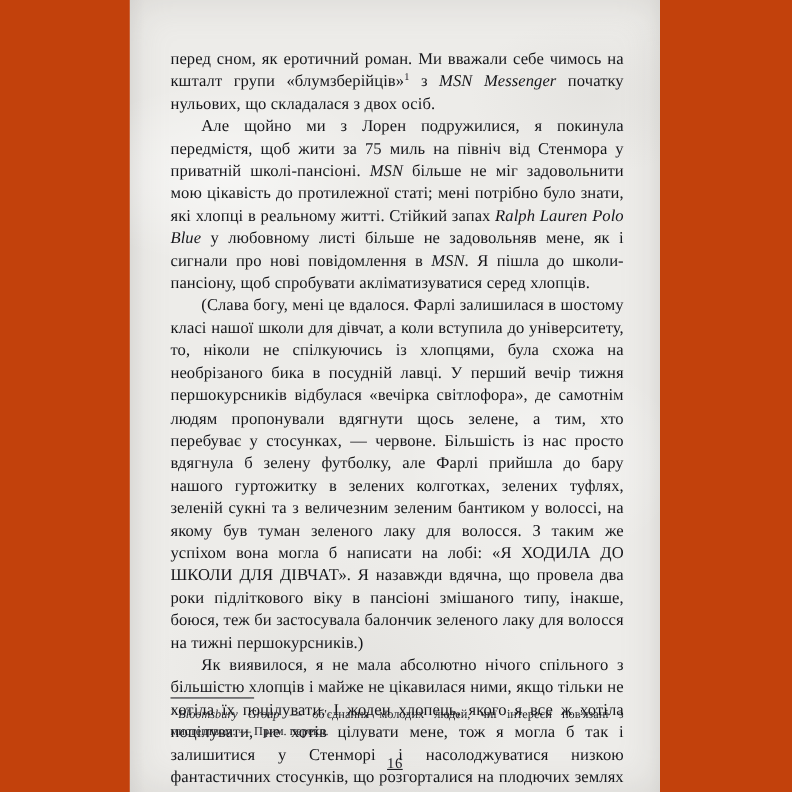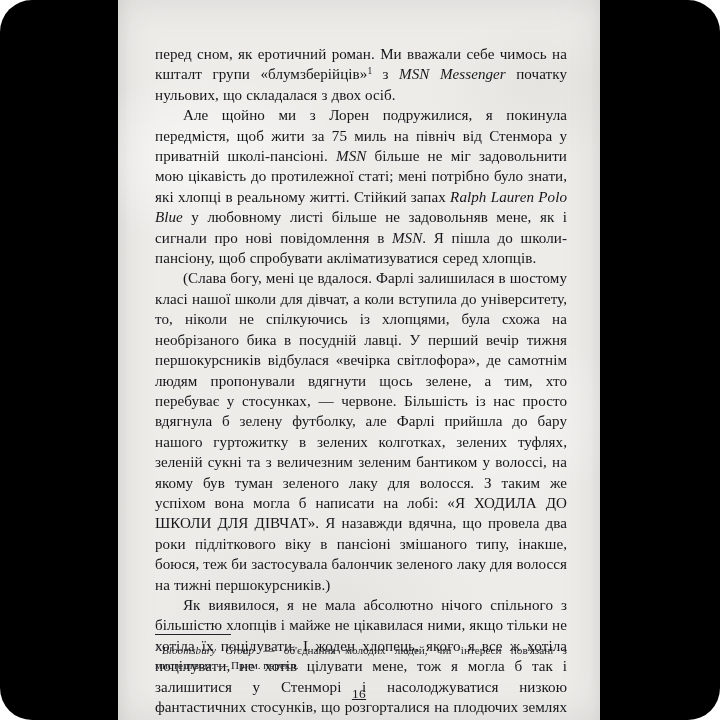--- a/index.html
+++ b/index.html
@@ -12,22 +12,21 @@
     width: 720px;
     height: 720px;
     overflow: hidden;
     font-family: "Liberation Serif", "DejaVu Serif", serif;
   }
 
   #scan-canvas {
     position: relative;
     width: 720px;
     height: 720px;
-    background: #000000;
-    border-radius: 32px;
+    background: #c2410c;
   }
 
   
   #book-page {
     position: absolute;
     left: 118px;
     top: 0;
     width: 482px;
     height: 720px;
     background: #edece9;

